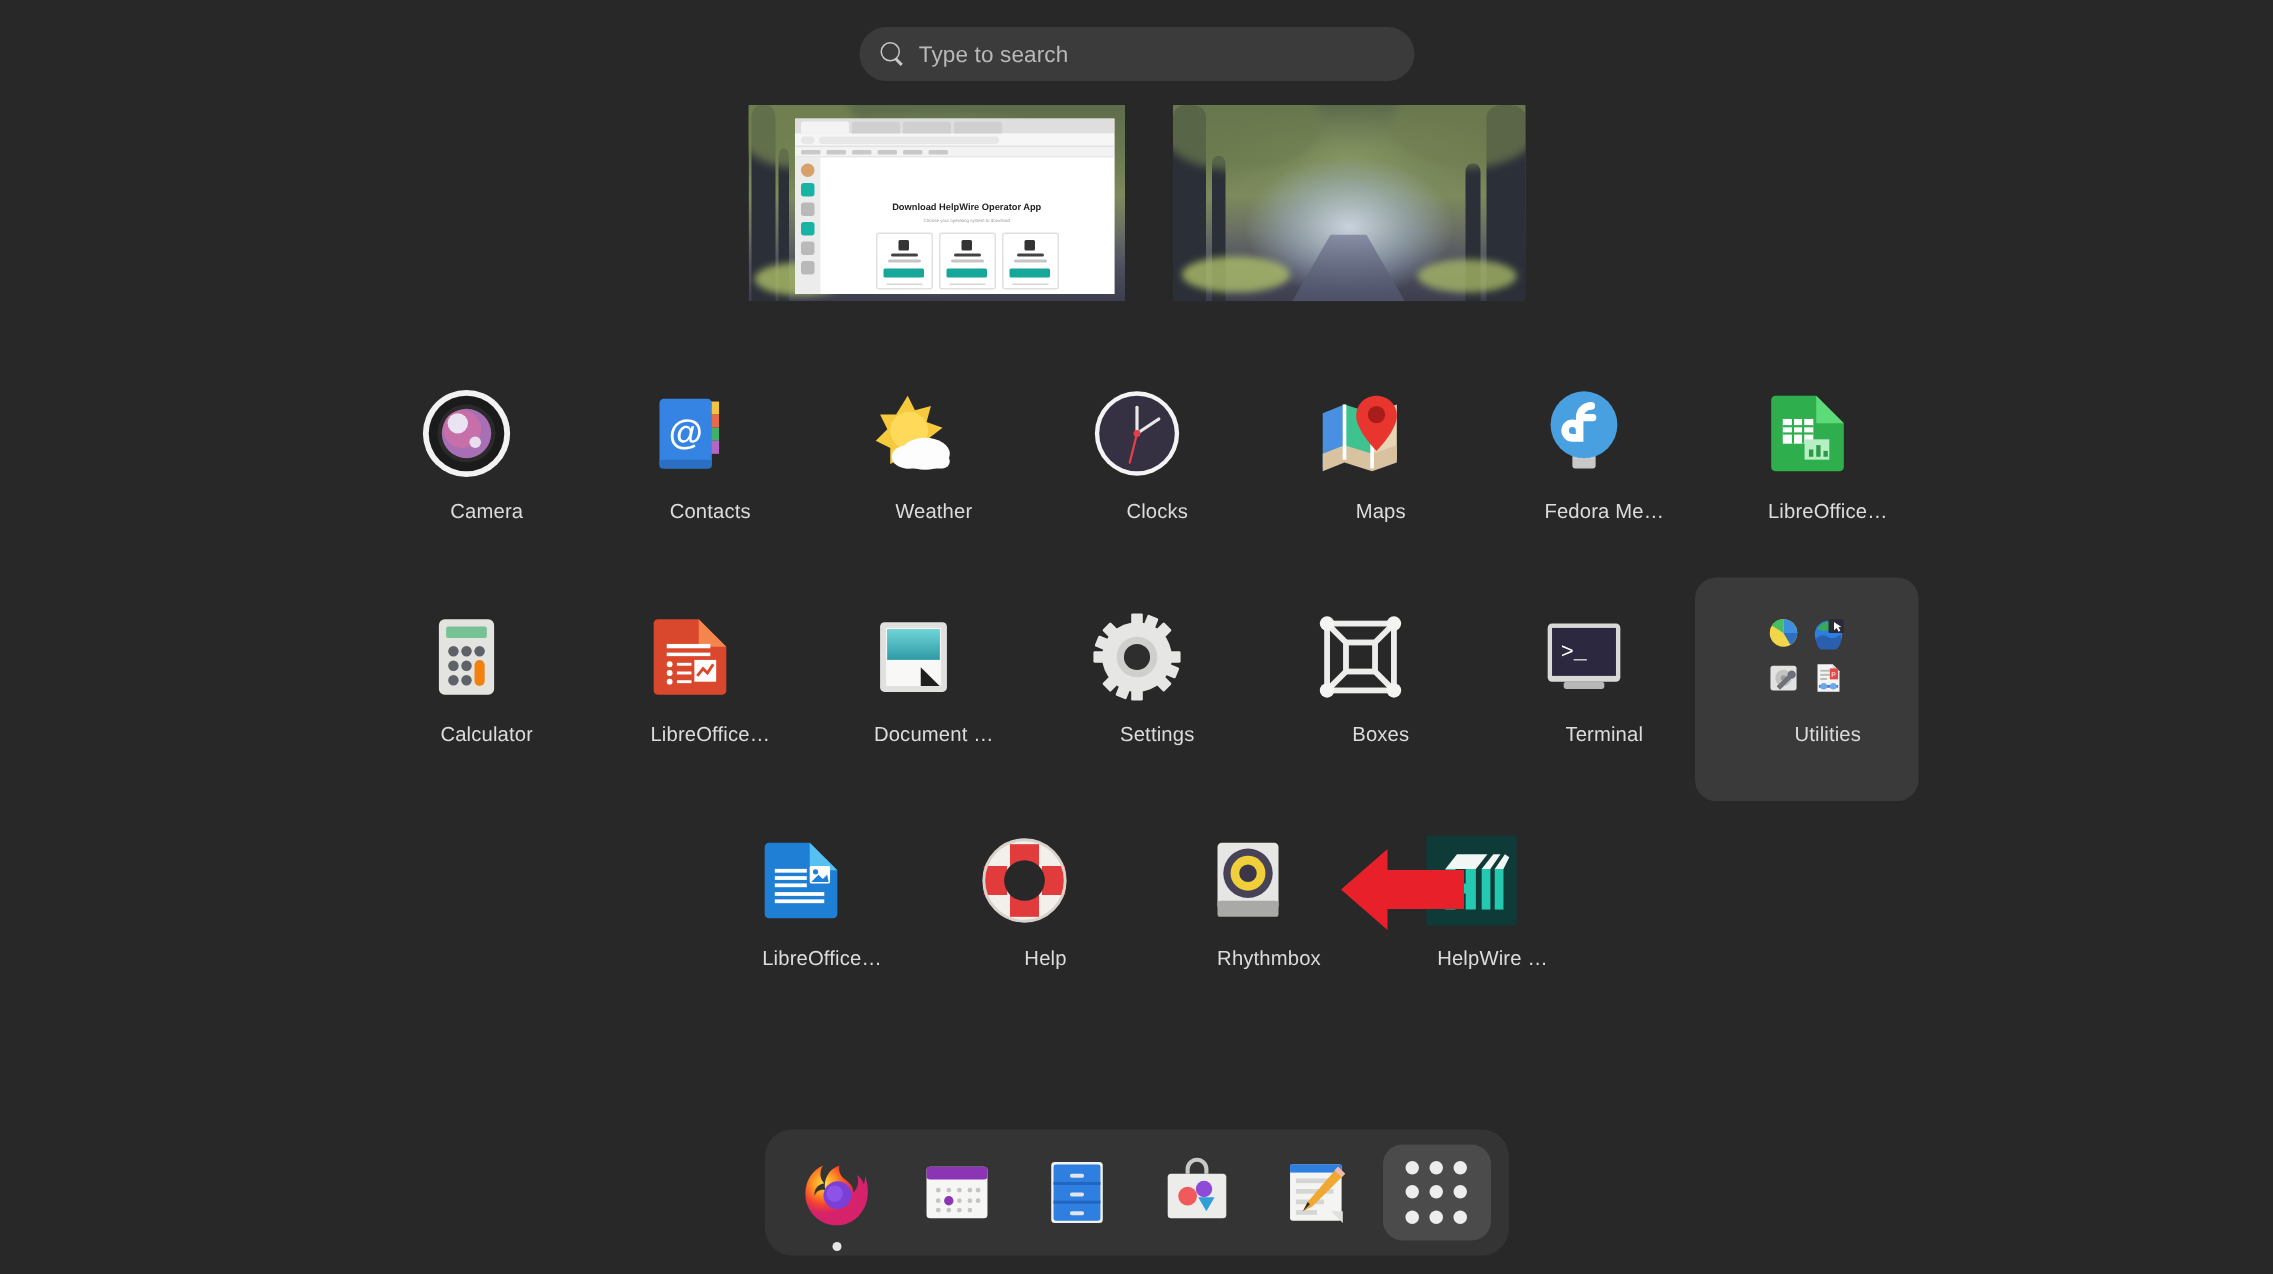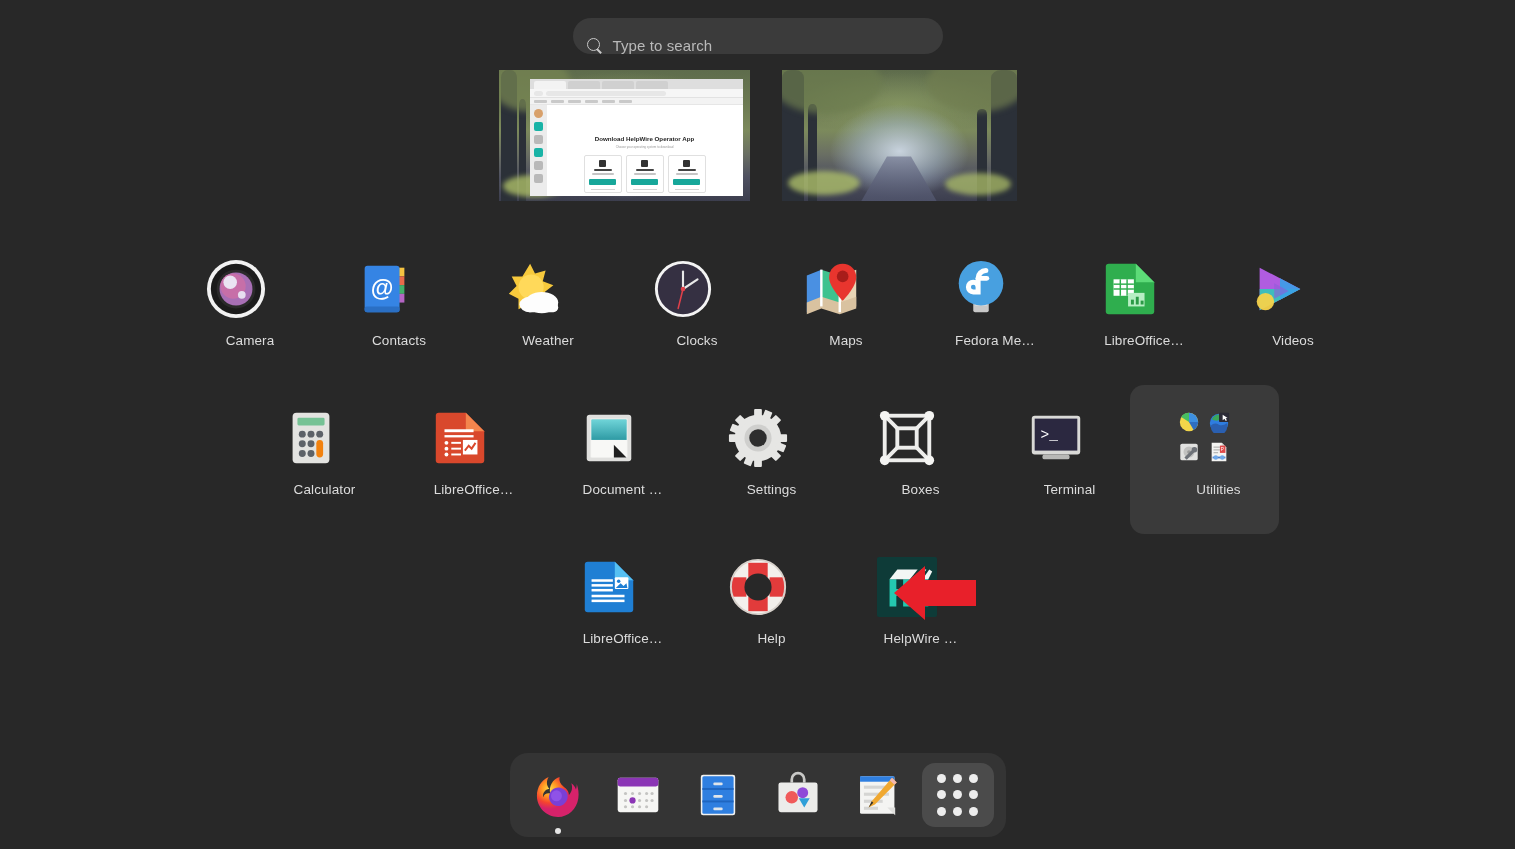--- a/index.html
+++ b/index.html
@@ -8,21 +8,21 @@
     background: #282828;
     font-family: "Liberation Sans", sans-serif;
     overflow: hidden;
   }
   body { position: relative; }
 
   
   #search-wrap { position: absolute; left: 0; top: 18px; width: 1515px; display: flex; justify-content: center; }
   #search-box {
     width: 370px; height: 36px; border-radius: 18px;
-    background: #3b3b3b; display: flex; align-items: flex-end; padding: 0 14px; gap: 10px;
+    background: #3b3b3b; display: flex; align-items: center; padding: 0 14px; gap: 10px;
   }
   #search-box .mag { width: 16px; height: 16px; flex: 0 0 16px; position: relative; }
   #search-box .mag::before {
     content: ""; position: absolute; left: 0; top: 0; width: 11px; height: 11px;
     border: 1.8px solid #c8c8c8; border-radius: 50%;
   }
   #search-box .mag::after {
     content: ""; position: absolute; left: 10px; top: 10px; width: 6px; height: 1.8px;
     background: #c8c8c8; transform: rotate(45deg); transform-origin: left center;
   }
@@ -314,32 +314,20 @@
         <g fill="#2b9a46">
               <rect x="33" y="43" width="3" height="5"></rect>
               <rect x="38" y="40" width="3" height="8"></rect>
               <rect x="43" y="44" width="3" height="4"></rect>
             </g>
       </svg>
         </div>
       <div class="lbl">LibreOffice…</div>
     </div>
 
-    <div class="app">
-      <div class="ic">
-          <svg viewBox="0 0 64 64">
-        <path d="M12 10 L54 32 L12 54 Z" fill="#b05ce0"></path>
-        <path d="M12 32 L54 32 L12 54 Z" fill="#35c5b8" opacity=".92"></path>
-        <path d="M33 21 L54 32 L33 43 Z" fill="#3aa0e8" opacity=".9"></path>
-        <circle cx="18" cy="45" r="9" fill="#f5d24a" opacity=".95"></circle>
-        <path d="M27 26 L42 34 L27 42 Z" fill="#8f5bd8" opacity=".6"></path>
-      </svg>
-        </div>
-      <div class="lbl">Videos</div>
-    </div>
   </div>
 
   <div class="row">
 
     <div class="app">
       <div class="ic">
           <svg viewBox="0 0 64 64">
         <rect x="13" y="6" width="38" height="52" rx="4" fill="#e3e3e0"></rect>
         <rect x="18" y="11" width="28" height="8" rx="1.5" fill="#76c295"></rect>
         <g fill="#5d6268">
@@ -537,20 +525,32 @@
         <path d="M4 22 h16 v20 h-16 Z" fill="#e23b3b"></path>
         <path d="M44 22 h16 v20 h-16 Z" fill="#e23b3b"></path>
         <circle cx="32" cy="32" r="28" fill="none" stroke="#d8d2cc" stroke-width="2"></circle>
         <circle cx="32" cy="32" r="14" fill="#282828"></circle>
         <circle cx="32" cy="32" r="28" fill="none" stroke="#e6e0da" stroke-width="0"></circle>
       </svg>
         </div>
       <div class="lbl">Help</div>
     </div>
 
+    <div class="app">
+      <div class="ic">
+          <svg viewBox="0 0 64 64">
+        <rect x="11" y="6" width="42" height="46" rx="3" fill="#e6e6e4"></rect>
+        <rect x="11" y="46" width="42" height="11" rx="2" fill="#a9a9a7"></rect>
+        <circle cx="32" cy="27" r="17" fill="#474256"></circle>
+        <circle cx="32" cy="27" r="12" fill="#f0cf3a"></circle>
+        <circle cx="32" cy="27" r="6" fill="#3b3748"></circle>
+      </svg>
+        </div>
+      <div class="lbl">Rhythmbox</div>
+    </div>
 
 
     <div class="app">
       <div class="ic">
           <svg viewBox="0 0 64 64">
         <rect x="1" y="1" width="62" height="62" rx="2" fill="#0e3b38"></rect>
         <g fill="#24c9b0">
           <path d="M14 24 L14 52 L21 52 L21 41 L28 41 L28 52 L35 52 L35 24 L28 24 L28 34 L21 34 L21 24 Z"></path>
           <rect x="39" y="24" width="6" height="28"></rect>
               <rect x="48" y="24" width="6" height="28"></rect>

